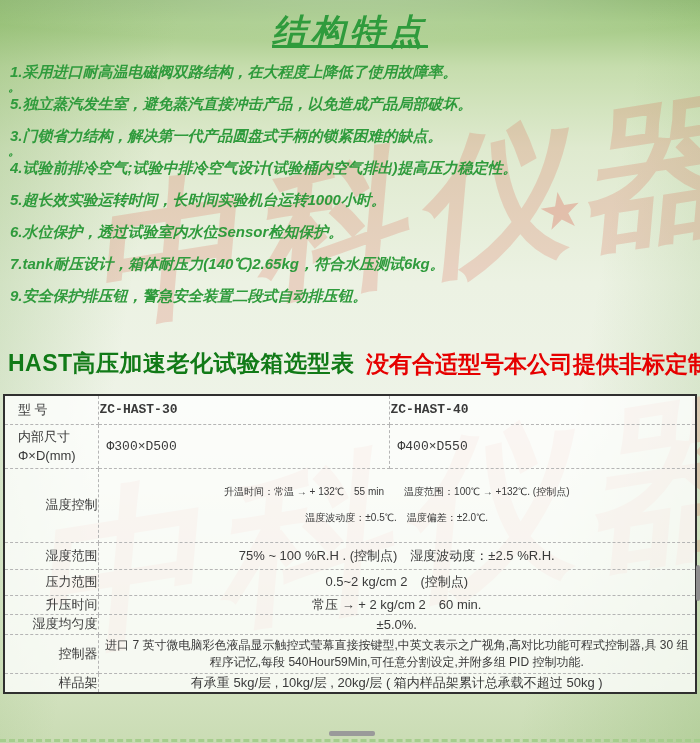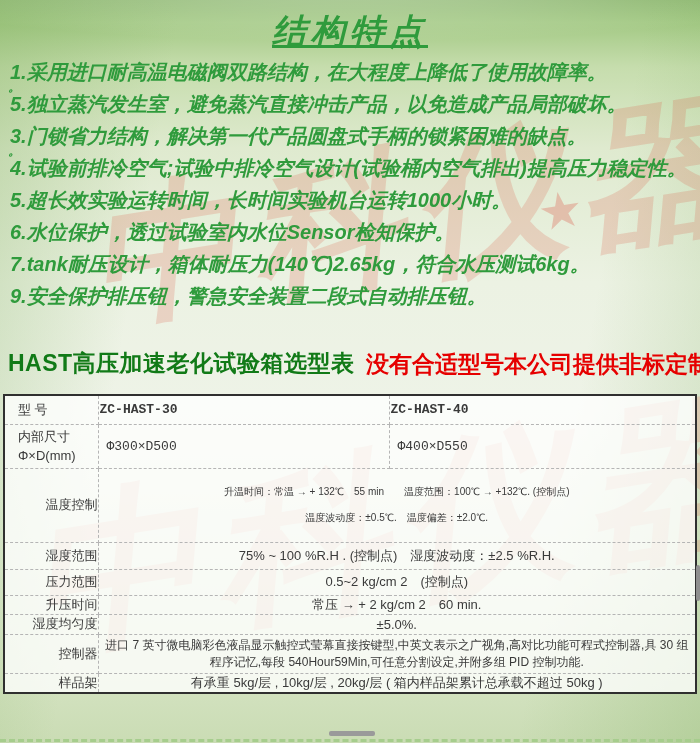--- a/index.html
+++ b/index.html
@@ -25,21 +25,21 @@
   .content { position:absolute; inset:0; z-index:1; }
 
   .title {
     position:absolute; top:9px; left:0; right:0; text-align:center;
     font-size:34px; font-weight:bold; font-style:italic;
     color:#2f9b3c; letter-spacing:5px;text-decoration:underline;
   }
   .features { position:absolute; top:57px; left:10px; width:688px; }
   .feat {
     height:32px; line-height:30px; white-space:nowrap; overflow:hidden;
-    font-size:20px; font-weight:bold; font-style:italic; color:#2f9b3c;
+    font-size:15px; font-weight:bold; font-style:italic; color:#2f9b3c;
   }
   .stray {
     position:absolute; left:-2px; font-size:13px; font-weight:bold;
     font-style:italic; color:#2f9b3c; line-height:12px;
   }
   .stray.a { top:24px; } .stray.b { top:88px; }
 
   .sec-heading {
     position:absolute; top:348px; left:8px; font-size:23px; font-weight:bold;
     color:#117a17; letter-spacing:0.5px; white-space:nowrap;

